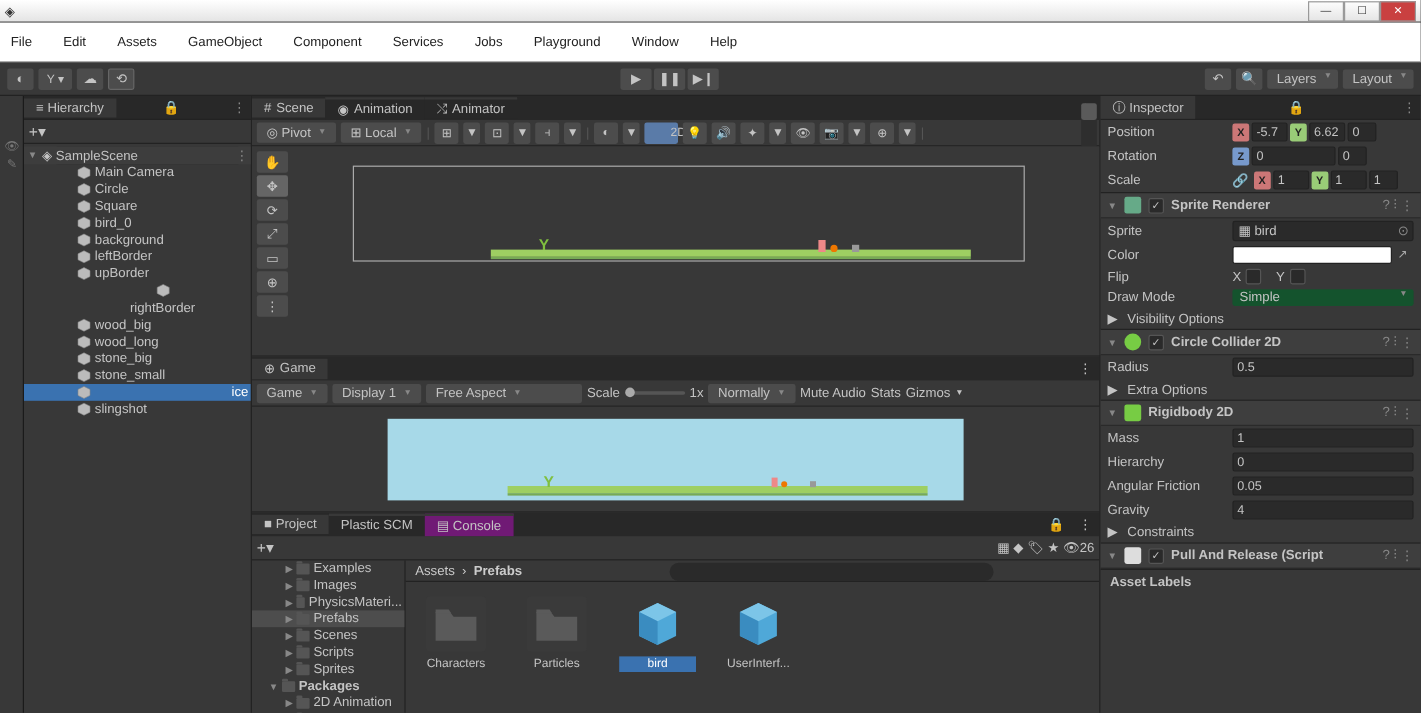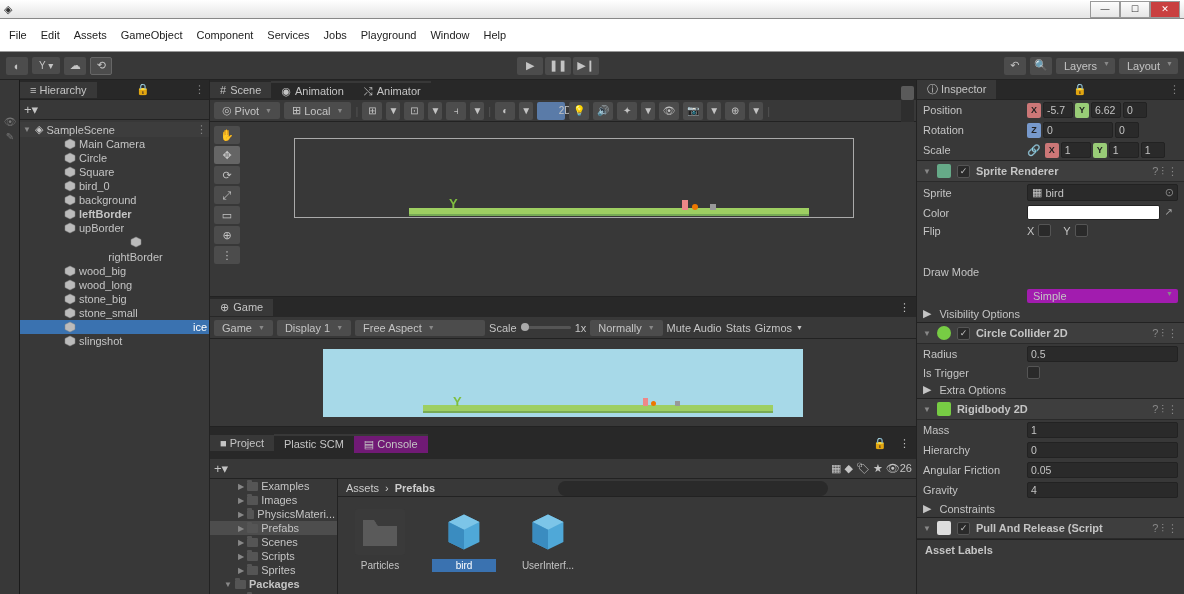--- a/index.html
+++ b/index.html
@@ -1,21 +1,21 @@
 <!DOCTYPE html>
 <html><head>
 <meta charset="utf-8">
 <style>
 * { margin:0; padding:0; box-sizing:border-box; font-family:"Segoe UI",Tahoma,sans-serif; font-size:11px; user-select:none; }
 body { background:#383838; color:#c4c4c4; width:1184px; height:594px; overflow:hidden; position:relative; }
 .title-bar { height:19px; background:linear-gradient(#fff,#e4e4e4); color:#333; display:flex; align-items:center; padding:0 4px; border-bottom:1px solid #888; }
 .title-bar .win-btns { margin-left:auto; display:flex; gap:0; }
 .title-bar .win-btn { width:30px; height:17px; display:flex; align-items:center; justify-content:center; border:1px solid #999; font-size:9px; }
 .title-bar .win-btn.close { background:#c94040; color:#fff; }
-.menu-bar { height:19px; background:#fff; color:#222; display:flex; align-items:center; padding:16px 2px; gap:0; border-bottom:1px solid #999; }
+.menu-bar { height:19px; background:#fff; color:#222; display:flex; align-items:center; padding:16px 2px; gap:12px; border-bottom:1px solid #999; }
 .menu-bar span { padding:1px 7px; cursor:default; }
 .toolbar { height:28px; background:#383838; display:flex; align-items:center; padding:0 6px; gap:4px; border-bottom:1px solid #222; }
 .tb-btn { background:#4c4c4c; border:none; color:#c4c4c4; padding:3px 7px; border-radius:2px; font-size:10px; }
 .tb-spacer { flex:1; }
 .play-btns { display:flex; gap:0; }
 .play-btns button { background:#4c4c4c; border:none; width:26px; height:18px; color:#c4c4c4; border-radius:2px; margin:0 1px; }
 .dropdown { background:#4c4c4c; border:none; color:#c4c4c4; padding:2px 18px 2px 8px; border-radius:2px; position:relative; }
 .dropdown::after { content:"▼"; position:absolute; right:5px; font-size:7px; color:#888; }
 .tb-icon { width:22px; height:18px; background:#4c4c4c; border-radius:2px; display:flex; align-items:center; justify-content:center; }
 
@@ -56,21 +56,21 @@
 .ground::after { content:""; position:absolute; inset:auto 0 -2px 0; height:2px; background:#7a5; }
 .ylabel { position:absolute; color:#7fbf3f; font-weight:bold; font-size:13px; }
 .scroll-thumb { position:absolute; right:2px; top:6px; width:13px; height:14px; background:#5a5a5a; border-radius:2px; }
 .scroll-track { position:absolute; right:2px; top:6px; bottom:24px; width:13px; background:#2e2e2e; border-radius:2px; }
 
 .game-panel { height:130px; border-top:1px solid #222; display:flex; flex-direction:column; }
 .game-area { flex:1; background:#383838; display:flex; align-items:center; justify-content:center; position:relative; }
 .game-vp { width:480px; height:68px; background:#a7d9e8; position:relative; }
 
 .bottom-panel { height:170px; border-top:1px solid #222; display:flex; flex-direction:column; background:#383838; }
-.proj-tabs { height:32px; display:flex; background:#282828; align-items:center;text-align:center; }
+.proj-tabs { height:20px; display:flex; background:#282828; align-items:center;text-align:center; }
 .proj-body { flex:1; display:flex; min-height:0; }
 .proj-tree { width:128px; border-right:1px solid #222; overflow:auto; font-size:10.5px; }
 .proj-tree .pi { padding:1px 2px 1px 14px; display:flex; align-items:center; gap:3px; }
 .proj-tree .pi.l2 { padding-left:28px; }
 .proj-tree .pi.l1 { padding-left:14px; }
 .proj-tree .pi.sel { background:#4d4d4d; }
 .fold-ic { width:11px; height:9px; background:#555; display:inline-block; border-radius:1px; position:relative; }
 .fold-ic::before{content:"";position:absolute;top:-2px;left:0;width:5px;height:2px;background:#555;border-radius:1px 1px 0 0;}
 .proj-grid { flex:1; display:flex; flex-direction:column; }
 .bread { height:18px; padding:2px 8px; color:#ccc; border-bottom:1px solid #222; display:flex; align-items:center; gap:6px; }
@@ -93,21 +93,21 @@
 .comp-hdr { display:flex; align-items:center; padding:3px 6px; gap:6px; background:#3e3e3e; border-top:1px solid #222; border-bottom:1px solid #2a2a2a; }
 .comp-hdr .ci { width:14px; height:14px; border-radius:2px; }
 .comp-hdr .nm { font-weight:600; flex:1; }
 .comp-hdr .ic3 { display:flex; gap:3px; color:#888; font-size:10px; }
 .comp-hdr .tri { color:#888; font-size:8px; }
 .chk { width:13px; height:13px; background:#2a2a2a; border:1px solid #555; border-radius:2px; display:inline-flex; align-items:center; justify-content:center; font-size:9px; }
 .color-f { flex:1; height:15px; background:#fff; border:1px solid #222; border-radius:2px; position:relative; }
 .color-f::after { content:"↗"; position:absolute; right:-14px; top:0; color:#aaa; font-size:10px; }
 .obj-f { flex:1; background:#2a2a2a; border:1px solid #222; border-radius:2px; padding:1px 4px; display:flex; align-items:center; gap:3px; position:relative; }
 .obj-f::after { content:"⊙"; position:absolute; right:3px; color:#888; }
-.sel-f { flex:1; background:#a21caf; border:none; padding:1px 6px; border-radius:2px; position:relative;margin-top:48px; }
+.sel-f { flex:1; background:#14532d; border:none; padding:1px 6px; border-radius:2px; position:relative; }
 .sel-f::after { content:"▼"; position:absolute; right:5px; font-size:7px; color:#888; }
 .footer { height:12px; background:#323232; border-top:1px solid #1a1a1a; }
 .asset-lbl { padding:4px 8px; font-weight:600; border-top:1px solid #222; }
 </style>
 </head>
 <body>
 
 <div class="title-bar">
   <span style="margin-right:4px;">◈</span>
   <div class="win-btns">
@@ -196,21 +196,21 @@
                 <path d="M6 1 L11 3.5 L11 8.5 L6 11 L1 8.5 L1 3.5 Z" fill="#bbb" stroke="#888" stroke-width="0.5"></path>
               </svg></span>
             <span>bird_0</span>
           </div>
           <div class="tree-item" style="padding-left: 44px;">
             <span class="cube"><svg viewBox="0 0 12 12">
                 <path d="M6 1 L11 3.5 L11 8.5 L6 11 L1 8.5 L1 3.5 Z" fill="#bbb" stroke="#888" stroke-width="0.5"></path>
               </svg></span>
             <span>background</span>
           </div>
-          <div class="tree-item" style="padding-left: 44px; font-weight: bold;">
+          <div class="tree-item" style="padding-left: 44px;">
             <span class="cube"><svg viewBox="0 0 12 12">
                 <path d="M6 1 L11 3.5 L11 8.5 L6 11 L1 8.5 L1 3.5 Z" fill="#bbb" stroke="#888" stroke-width="0.5"></path>
               </svg></span>
             <span>leftBorder</span>
           </div>
           <div class="tree-item" style="padding-left: 44px;">
             <span class="cube"><svg viewBox="0 0 12 12">
                 <path d="M6 1 L11 3.5 L11 8.5 L6 11 L1 8.5 L1 3.5 Z" fill="#bbb" stroke="#888" stroke-width="0.5"></path>
               </svg></span>
             <span>upBorder</span>
@@ -433,20 +433,29 @@
               <span>2D Common</span>
             </div>
           </div>
         <div class="proj-grid">
           <div class="bread">
             <span>Assets</span>
             <span>›</span>
             <b>Prefabs</b>
           </div>
           <div class="grid-items" id="pgrid">
+              <div class="gi">
+                <div class="thumb folder">
+                  <svg viewBox="0 0 40 36" width="40" height="36">
+                    <path d="M3 8 L15 8 L18 12 L37 12 L37 32 L3 32 Z" fill="#5a5a5a"></path>
+                    <path d="M3 6 L14 6 L16 9 L3 9 Z" fill="#5a5a5a"></path>
+                  </svg>
+                </div>
+                <div class="lbl">Characters</div>
+              </div>
               <div class="gi">
                 <div class="thumb folder">
                   <svg viewBox="0 0 40 36" width="40" height="36">
                     <path d="M3 8 L15 8 L18 12 L37 12 L37 32 L3 32 Z" fill="#5a5a5a"></path>
                     <path d="M3 6 L14 6 L16 9 L3 9 Z" fill="#5a5a5a"></path>
                   </svg>
                 </div>
                 <div class="lbl">Particles</div>
               </div>
               <div class="gi sel">
@@ -557,24 +566,20 @@
           <span>?</span>
           <span>⫶</span>
           <span>⋮</span>
         </div>
     </div>
     <div class="insp-row">
         <span class="lbl">Radius</span>
       <input class="num-f" value="0.5" style="">
       </div>
     <div class="insp-row">
-        <span class="lbl">Is Trigger</span>
-      <span class="chk"></span>
-      </div>
-    <div class="insp-row">
         <span class="tri" style="margin-right:4px;">▶</span>
         <span>Extra Options</span>
       </div>
 
     <div class="comp-hdr">
       <span class="tri">▼</span>
         <span class="ci" style="background:#7c4;"></span>
       <span class="nm">Rigidbody 2D</span>
       <div class="ic3">
           <span>?</span>

